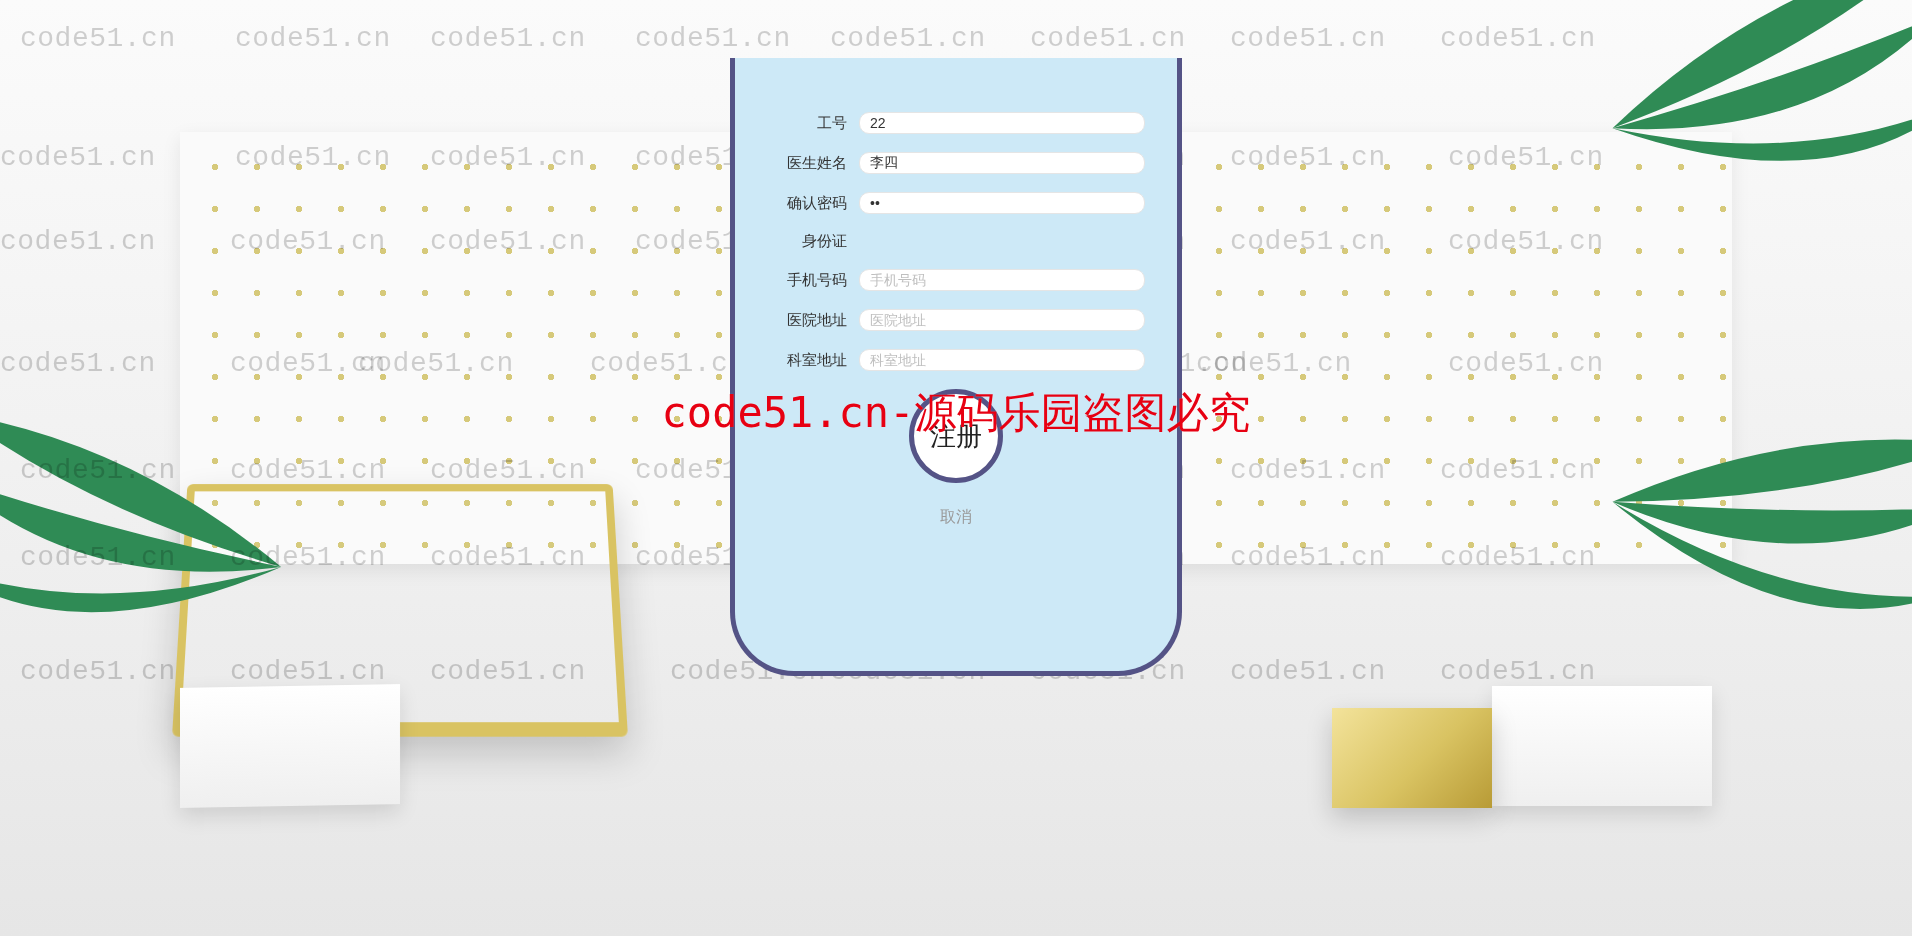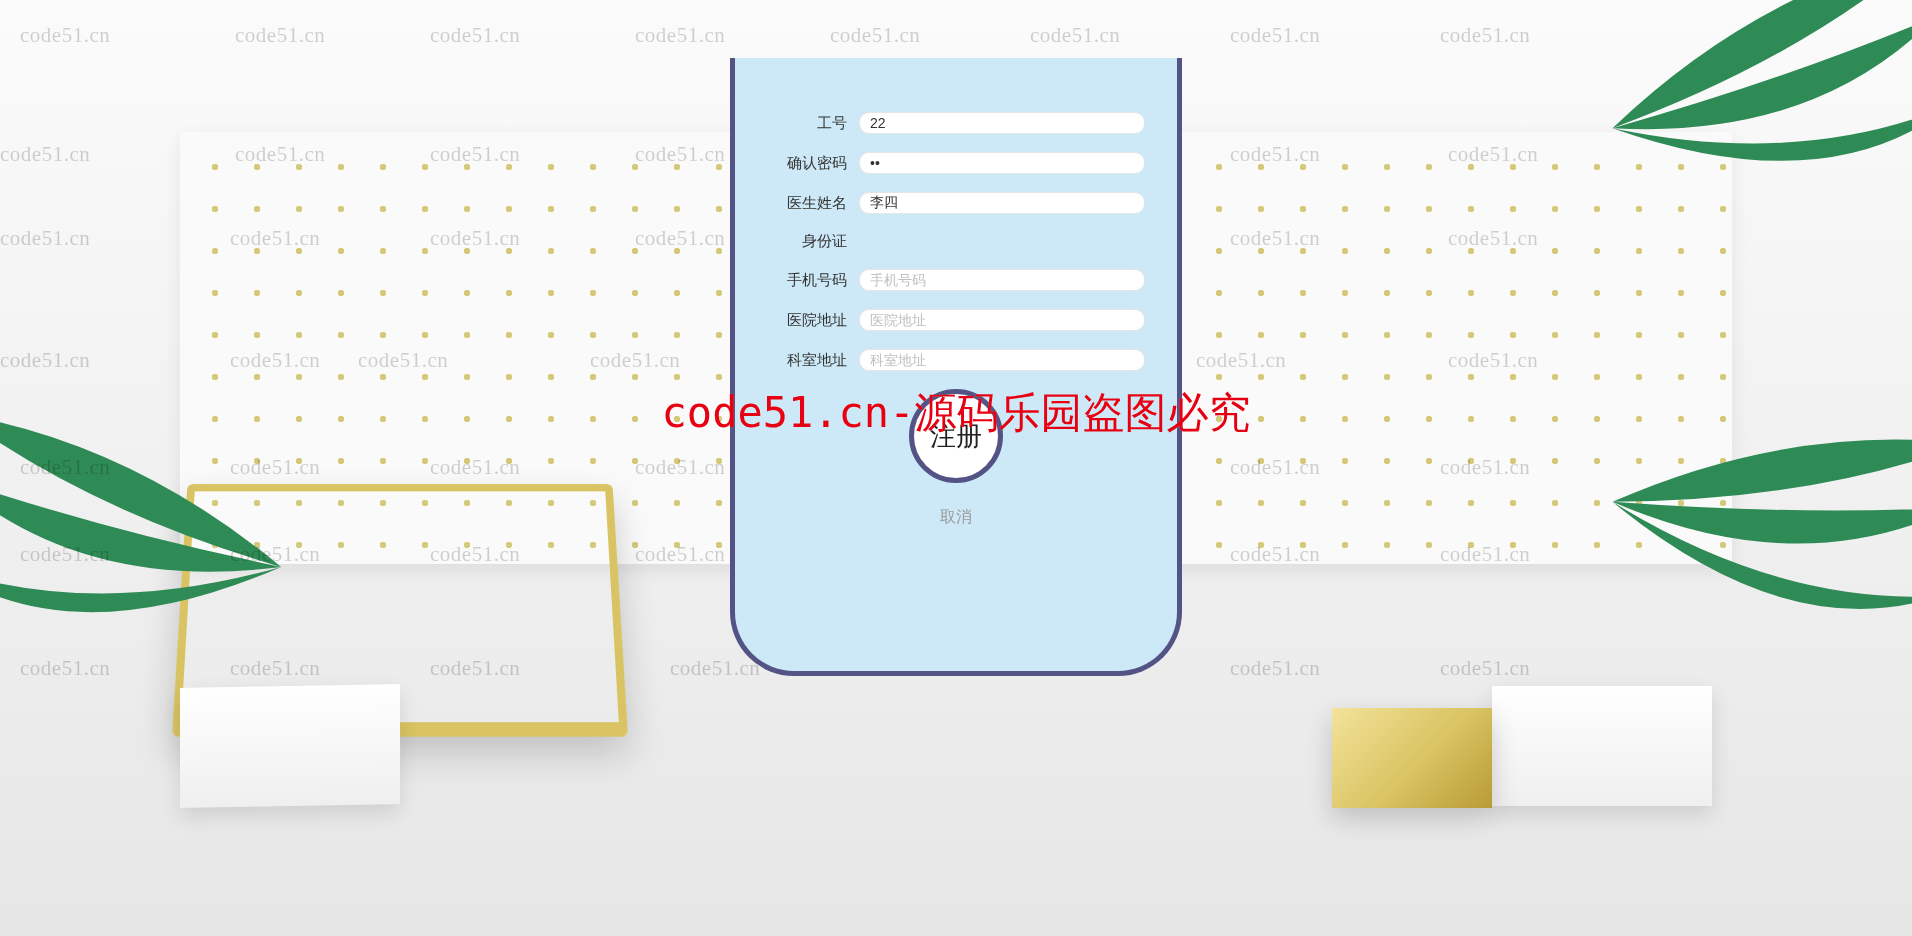--- a/index.html
+++ b/index.html
@@ -46,22 +46,22 @@
   position: absolute; bottom: 200px; left: 180px; width: 440px; height: 260px;
   border: 8px solid #d9c362; border-bottom-width: 14px; border-radius: 6px;
   transform: perspective(900px) rotateX(14deg);
   box-shadow: 0 16px 36px rgba(0,0,0,.18);
   background: rgba(255,255,255,.02);
 }
 
 
 .wm { position: absolute; inset: 0; pointer-events: none; }
 .wm span {
-  position: absolute; font-size: 21px; color: rgba(0,0,0,.18); letter-spacing: .5px;
-  font-family: Liberation Serif, serif;
+  position: absolute; font-size: 28px; color: rgba(0,0,0,.18); letter-spacing: .5px;
+  font-family: Liberation Mono, monospace;
 }
 .wm-red {
   position: absolute; z-index: 50; left: 50%; top: 385px; transform: translateX(-50%);
   color: #e70012; font-size: 42px; font-weight: 500; font-family: "SimHei","Microsoft YaHei",monospace;
   text-shadow: 0 0 1px rgba(255,255,255,.3);
   pointer-events: none;
 }
 
 
 .panel-wrap {
@@ -210,27 +210,27 @@
 <div class="panel-wrap">
   <div class="panel-body">
 
     <div class="form-row">
       <label>工号</label>
       <input type="text" placeholder="工号" value="22" style="">
     </div>
 
 
     <div class="form-row">
+      <label>医生姓名</label>
+      <input type="text" placeholder="医生姓名" value="李四" style="">
+    </div>
+
+    <div class="form-row">
       <label>确认密码</label>
       <input type="password" placeholder="确认密码" value="••" style="">
-    </div>
-
-    <div class="form-row">
-      <label>医生姓名</label>
-      <input type="text" placeholder="医生姓名" value="李四" style="">
     </div>
 
     <div class="form-row">
       <label>身份证</label>
     </div>
 
     <div class="form-row">
       <label>手机号码</label>
       <input type="text" placeholder="手机号码" style="">
     </div>

